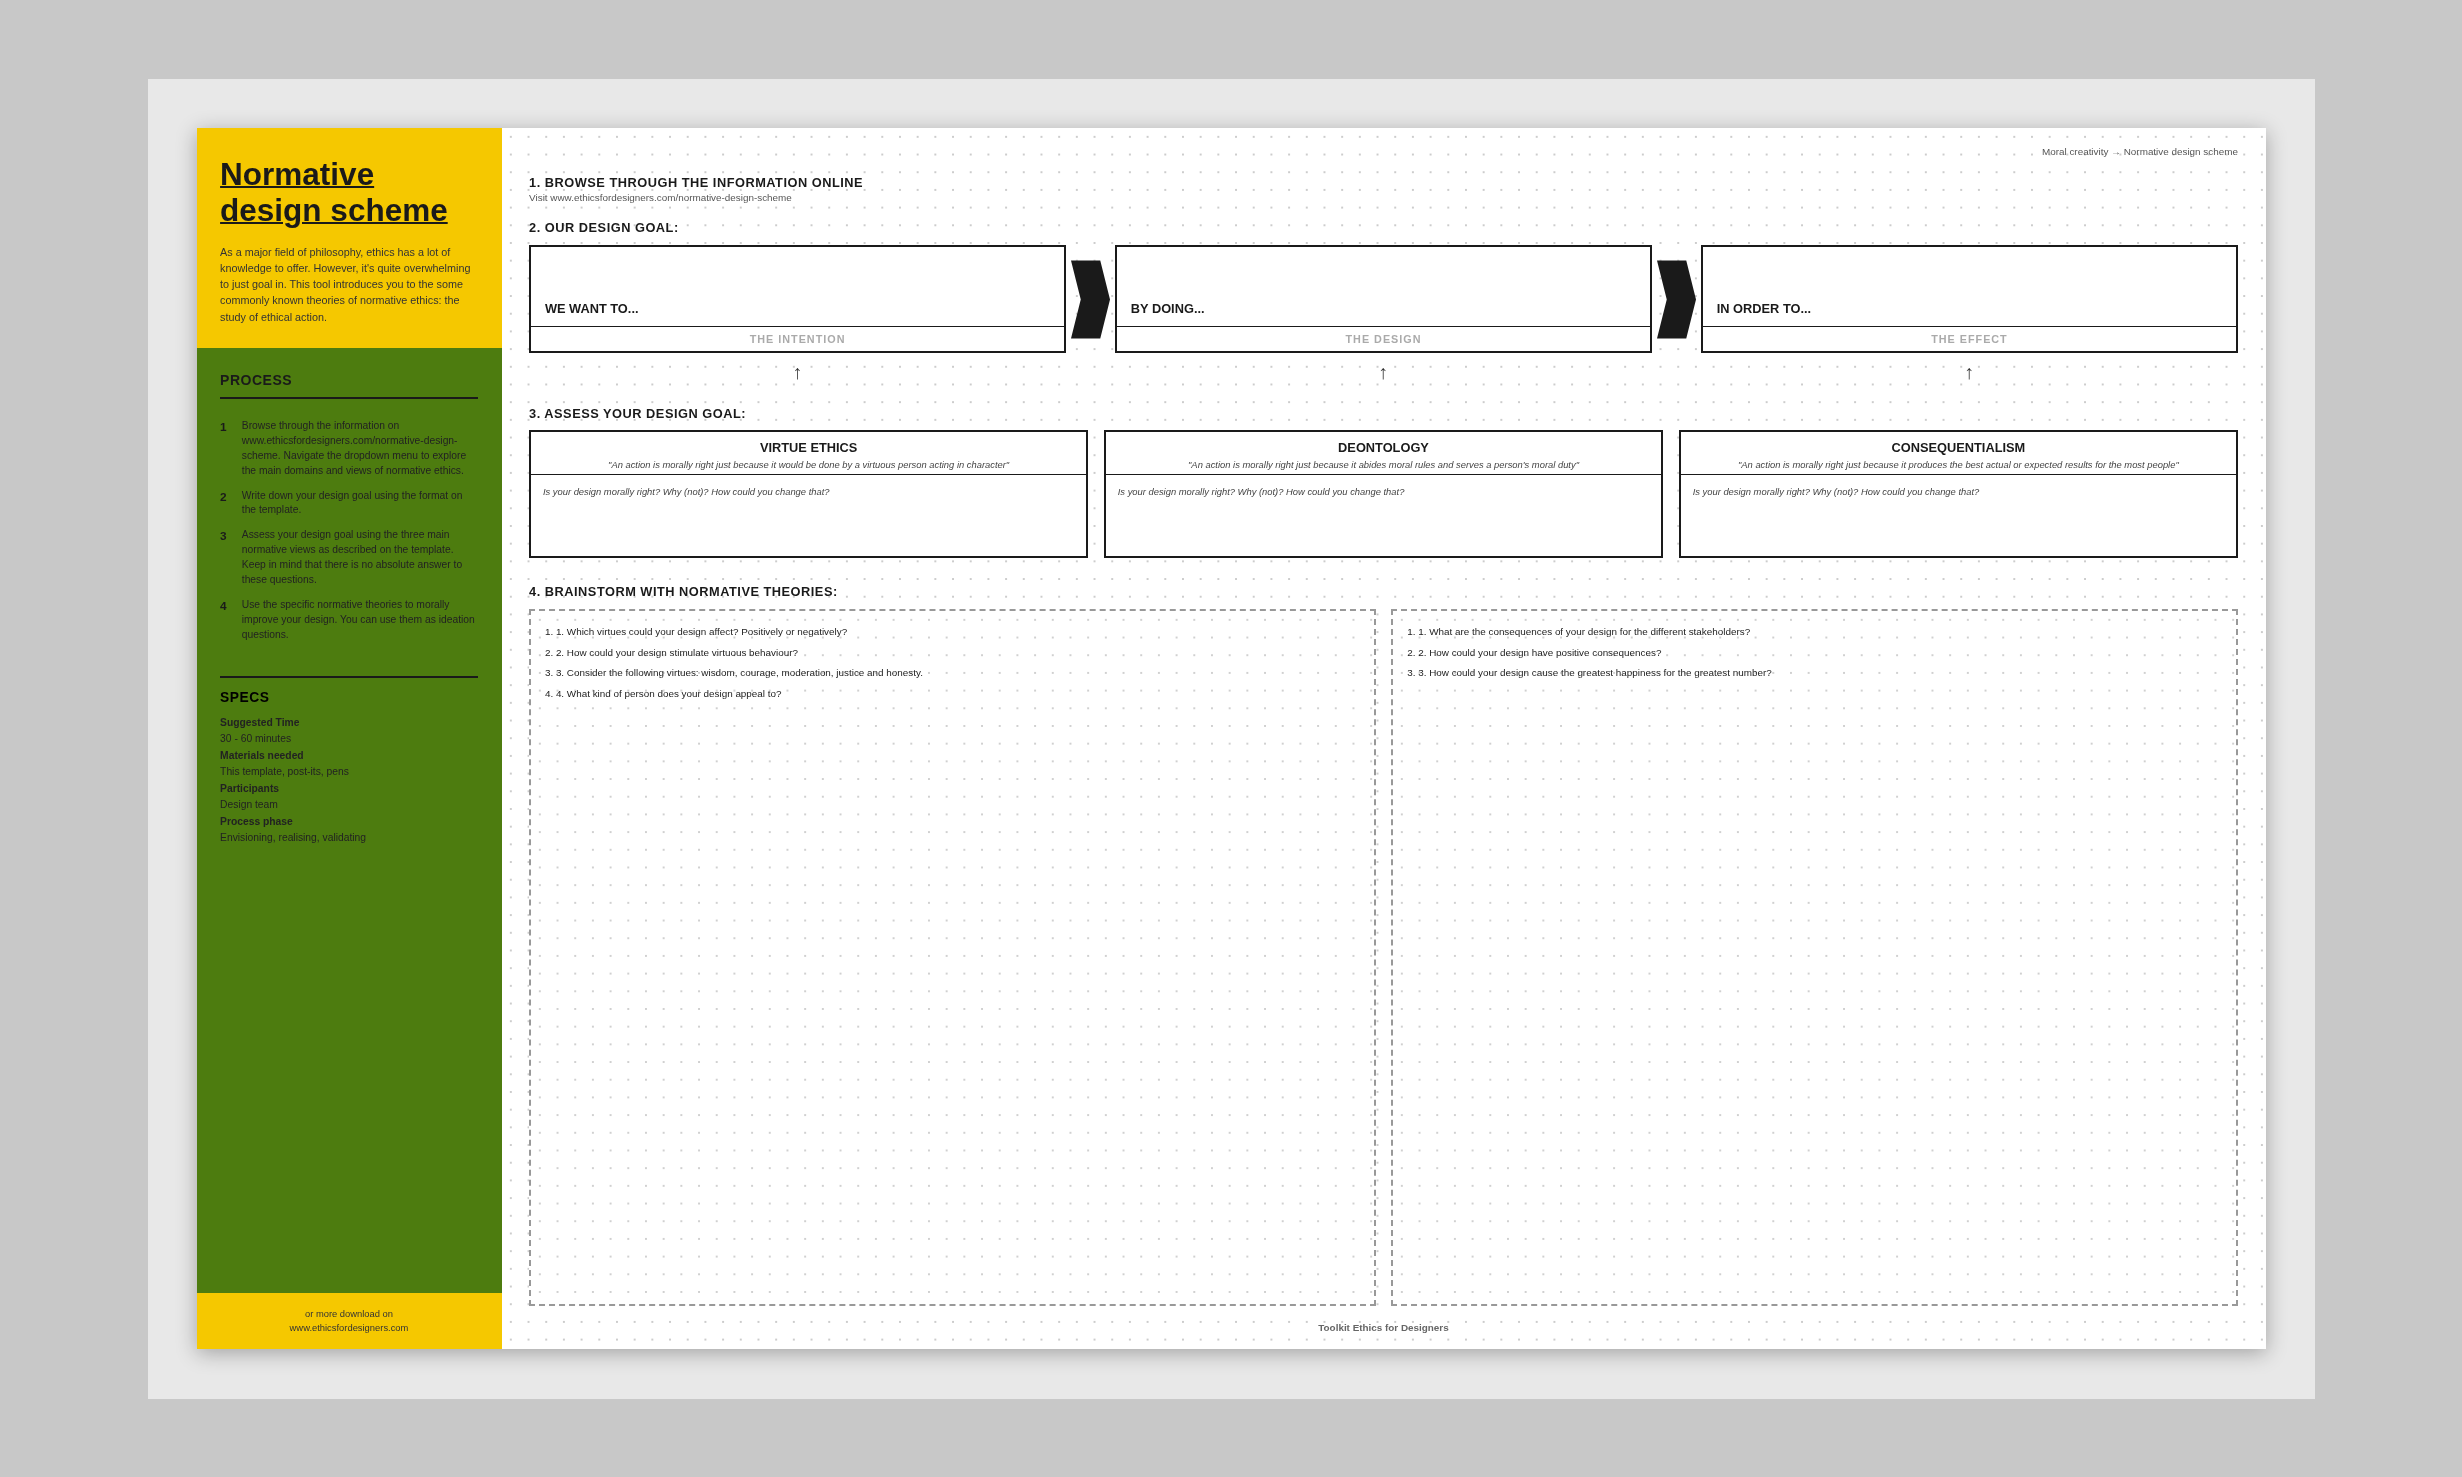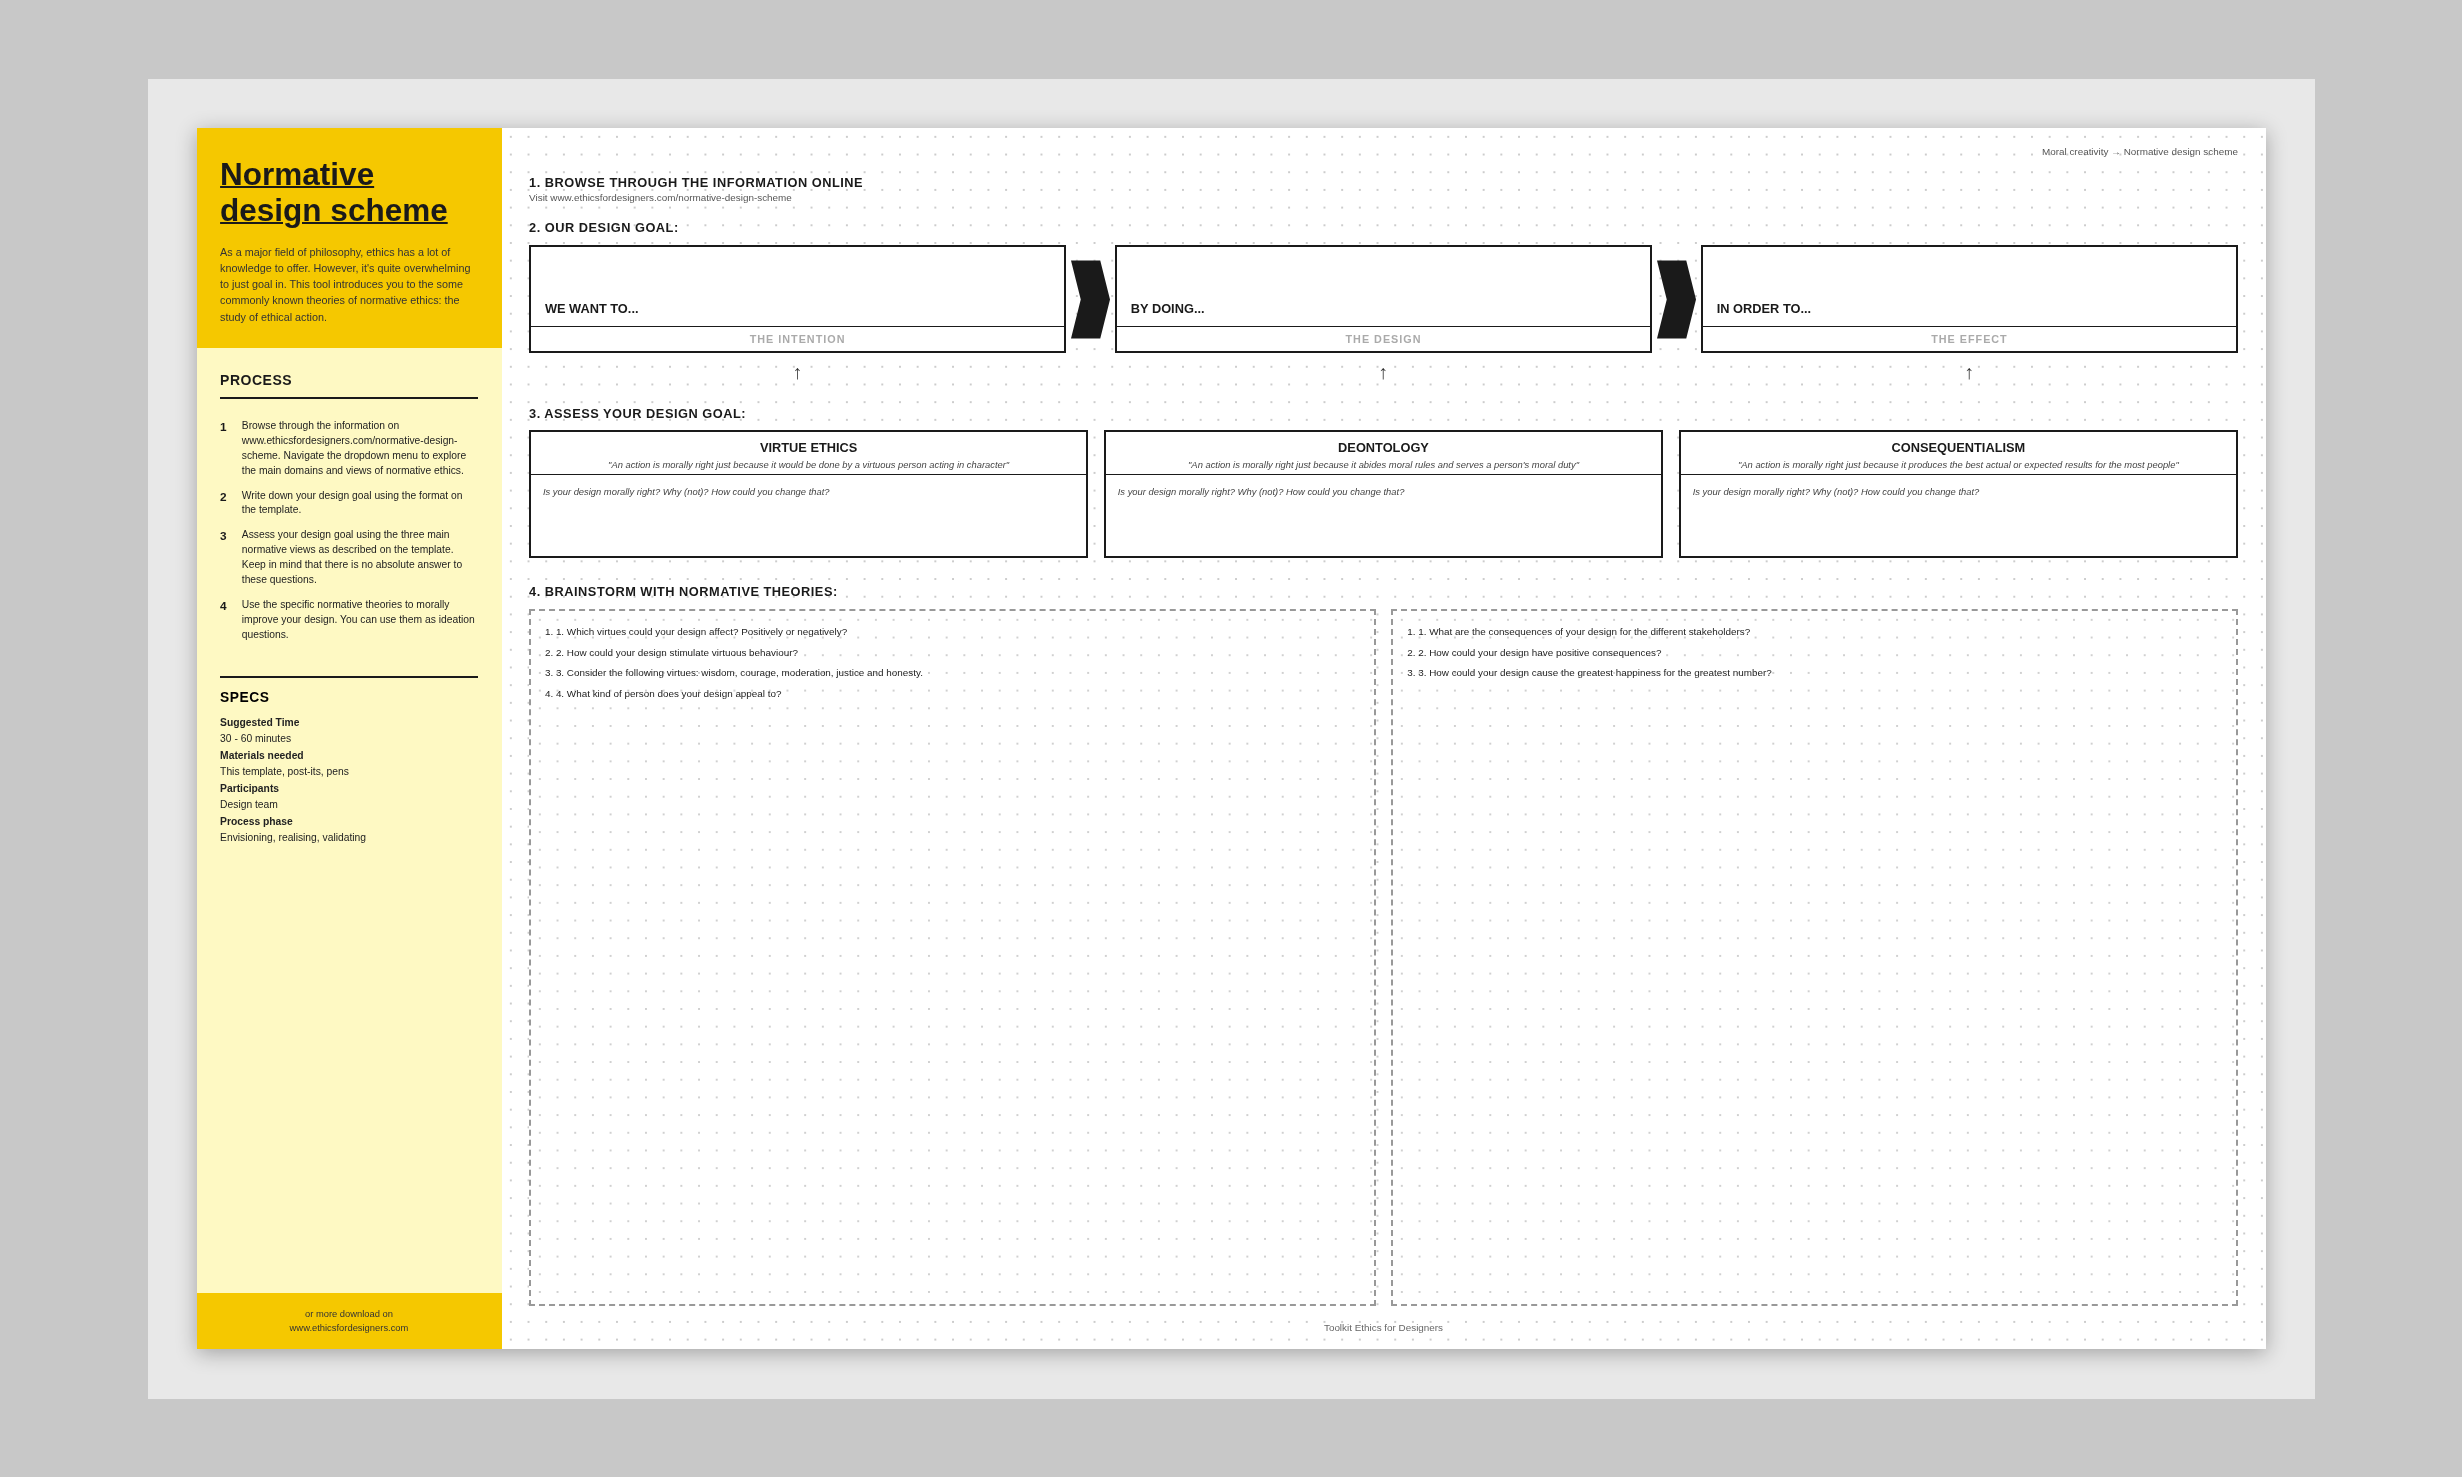--- a/index.html
+++ b/index.html
@@ -28,21 +28,21 @@
       flex-direction: row;
       box-shadow: 0 3.9px 19.7px rgba(0,0,0,0.3);
       position: relative;
     }
     
     .sidebar {
       width: 305px;
       min-width: 305px;
       display: flex;
       flex-direction: column;
-      background: #fef9c3;
+      background: #4d7c0f;
     }
     .sidebar-top {
       background: #f5c800;
       padding: 27.6px 23.6px 23.6px 23.6px;
       flex-shrink: 0;
     }
     .sidebar-title {
       font-size: 31.5px;
       font-weight: 900;
       color: #1a1a1a;
@@ -273,20 +273,21 @@
     .brainstorm-list li::before {
       content: attr(data-num) ". ";
       font-weight: 400;
     }
     .footer-bar {
       text-align: center;
       font-size: 9.9px;
       color: #666;
       margin-top: 7.9px;
       flex-shrink: 0;
+      font-weight: bold;
     }
   </style>
 </head>
 <body>
 
 <div class="page-wrapper">
   <div class="document">
 
     <div class="sidebar">
       <div class="sidebar-top">

